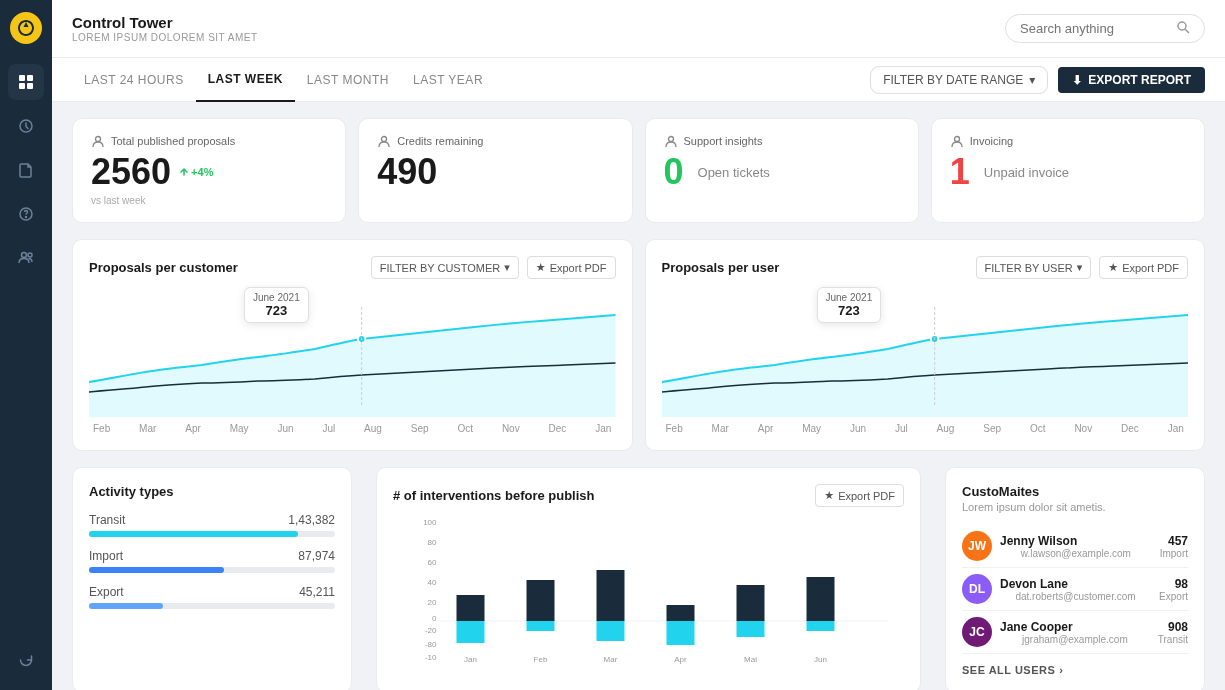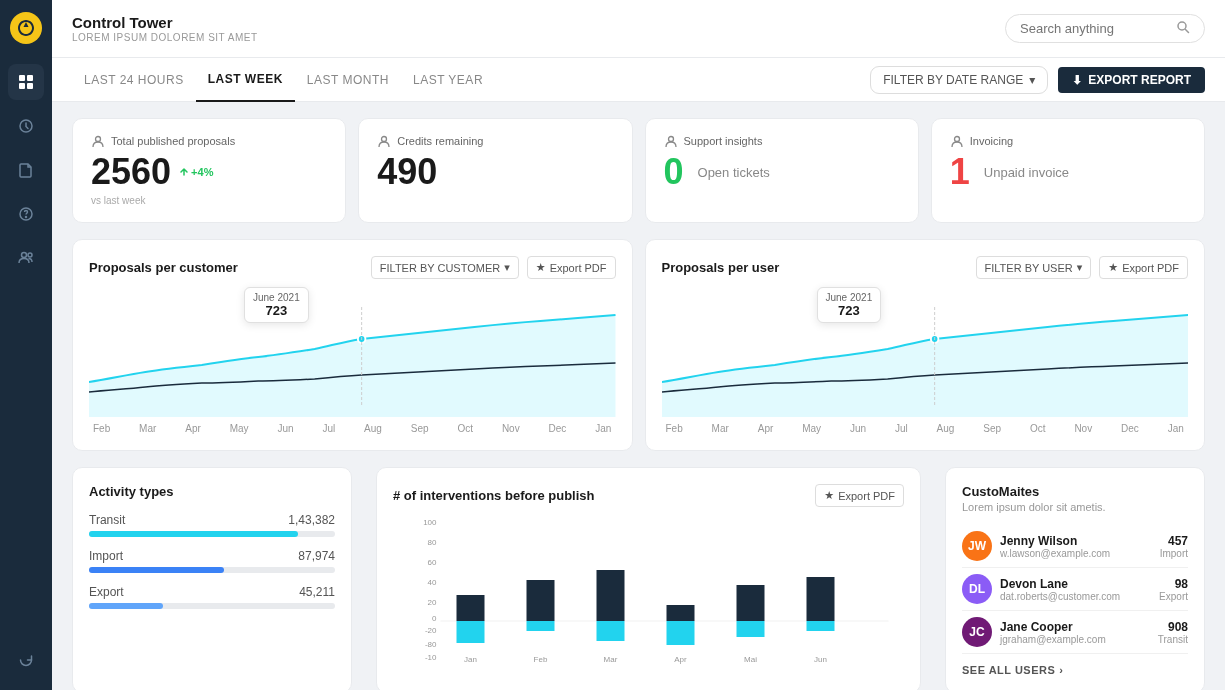--- a/index.html
+++ b/index.html
@@ -236,21 +236,21 @@
     }
     .customer-avatar {
       width: 30px; height: 30px; border-radius: 50%;
       overflow: hidden; flex-shrink: 0;
       background: #ddd;
       display: flex; align-items: center; justify-content: center;
       font-size: 12px; color: #fff; font-weight: 600;
     }
     .customer-info { flex: 1; }
     .customer-name { font-size: 12px; font-weight: 600; color: #1a1a1a; }
-    .customer-email { font-size: 10px; color: #999; }
+    .customer-email { font-size: 10px; color: #999; text-align: center; }
     .customer-right { text-align: right; }
     .customer-count { font-size: 12px; font-weight: 600; color: #1a1a1a; }
     .customer-type { font-size: 10px; color: #999; }
     .see-all-btn {
       font-size: 11px; color: #555; margin-top: 10px;
       display: flex; align-items: center; gap: 4px;
       cursor: pointer; text-transform: uppercase; letter-spacing: 0.5px; font-weight: 600;
     }
 
     

